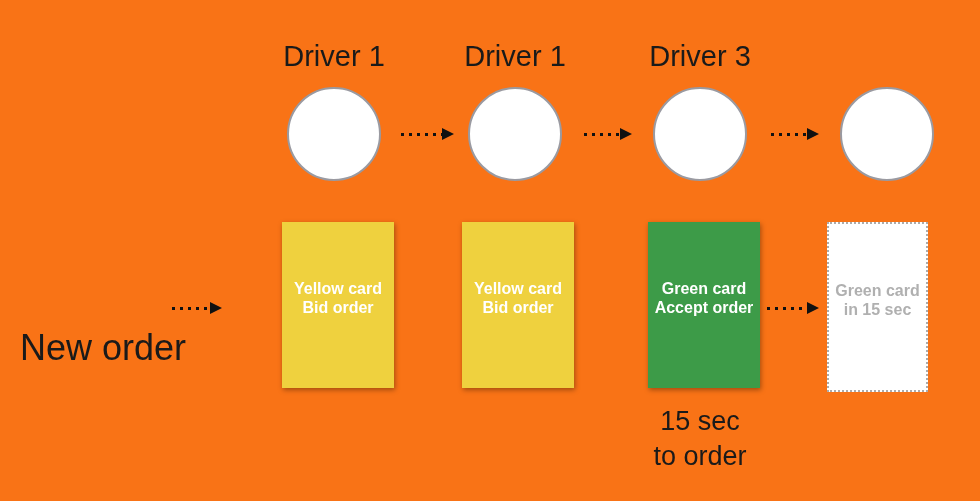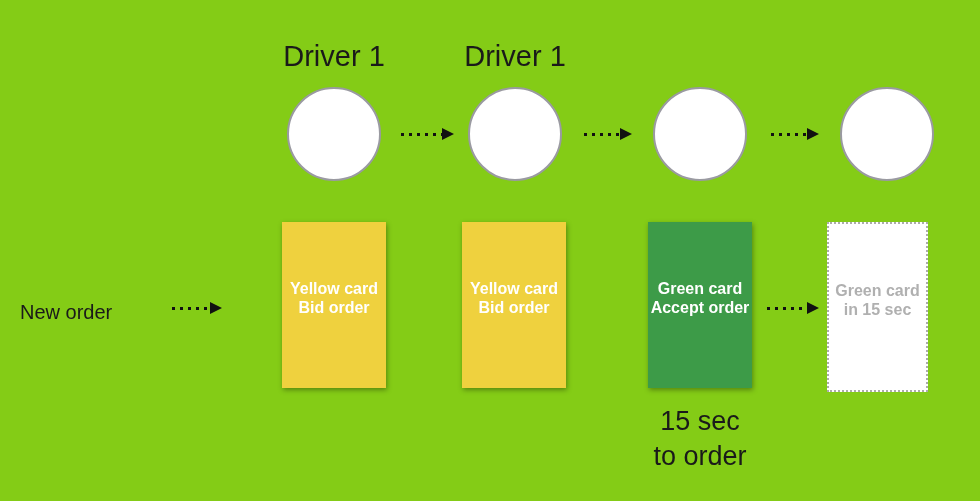--- a/index.html
+++ b/index.html
@@ -4,21 +4,21 @@
 <style>
   html, body {
     margin: 0;
     padding: 0;
     background: #ffffff;
   }
   .canvas {
     position: relative;
     width: 980px;
     height: 501px;
-    background: #84cc16;
+    background: #f97316;
     overflow: hidden;
     font-family: "Liberation Sans", sans-serif;
   }
   .driver-label {
     position: absolute;
     top: 40px;
     transform: translateX(-50%);
     font-size: 29px;
     line-height: 32px;
     color: var(--text, #1a1a1a);
@@ -47,29 +47,30 @@
   }
   .arrow .head {
     width: 0;
     height: 0;
     border-left: 12px solid var(--arrow, #111);
     border-top: 6px solid transparent;
     border-bottom: 6px solid transparent;
   }
   .big-label {
     position: absolute;
-    font-size: 20px;
+    font-size: 36px;
     line-height: 32px;
     color: var(--text, #1a1a1a);
     white-space: nowrap;
+    margin-top: 36px;
   }
   .card {
     position: absolute;
     top: 222px;
-    width: 104px;
+    width: 112px;
     height: 166px;
     box-sizing: border-box;
     display: flex;
     flex-direction: column;
     align-items: center;
     justify-content: center;
     padding-bottom: 14px;
     text-align: center;
   }
   .card .card-line {
@@ -107,20 +108,21 @@
     white-space: nowrap;
   }
 </style>
 </head>
 <body>
 
 <div class="canvas">
 
   <div class="driver-label" style="left:334px">Driver 1</div>
   <div class="driver-label" style="left:515px">Driver 1</div>
+  <div class="driver-label" style="left:700px">Driver 3</div>
 
   <div class="circle" style="left:287px"></div>
   <div class="circle" style="left:468px"></div>
   <div class="circle" style="left:653px"></div>
   <div class="circle" style="left:840px"></div>
 
   <div class="arrow" style="left:401px; top:128px; width:53px">
     <span class="dots"></span>
     <span class="head"></span>
   </div>

